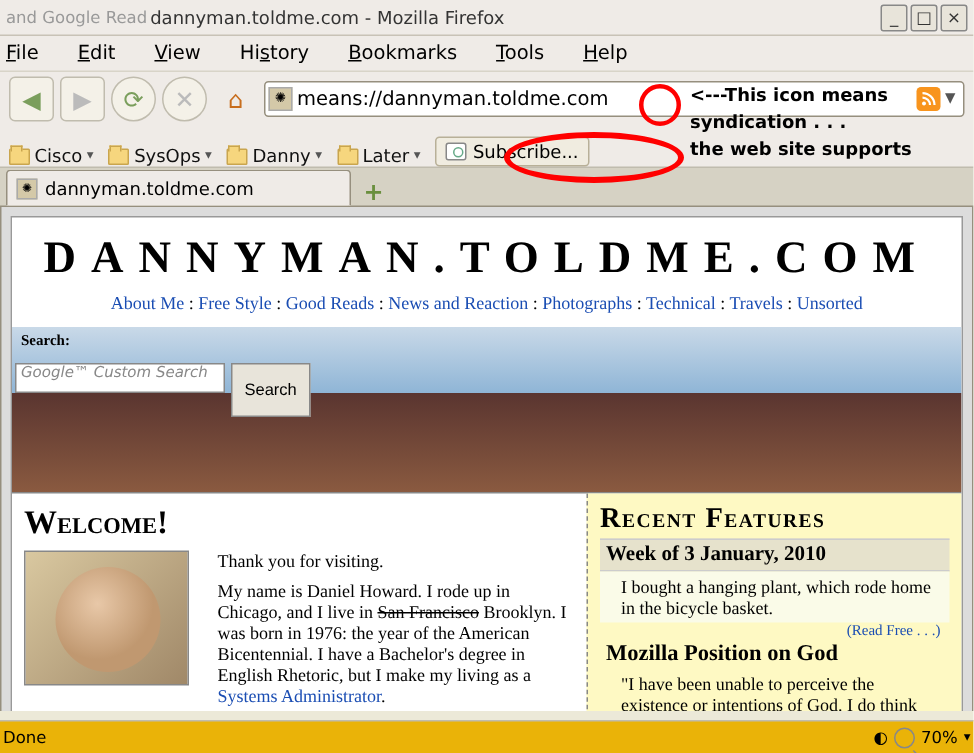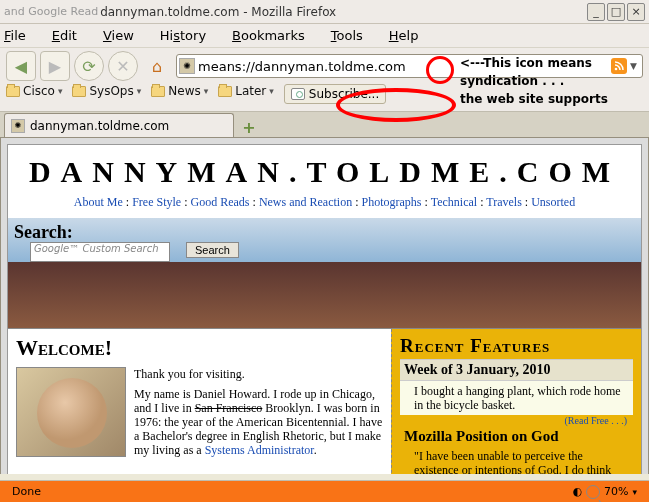--- a/index.html
+++ b/index.html
@@ -18,64 +18,64 @@
 .navbtn.dis { color: #bbb; }
 .urlbox { flex: 1; height: 24px; border: 1px solid #968f7e; background: #fff; display: flex; align-items: center; padding: 0 2px; position: relative; border-radius: 3px; }
 .urlbox .favicon { width: 16px; height: 16px; background: #d4c9a8; border: 1px solid #aaa; margin-right: 3px; display:inline-flex; align-items:center; justify-content:center; font-size:9px; }
 .urlbox .urltext { flex: 1; font-size: 13px; color: #000; }
 .rssicon { width: 16px; height: 16px; background: #f8941d; border-radius: 3px; display: inline-flex; align-items: center; justify-content: center; color: #fff; font-size: 11px; font-weight: bold; }
 
 .annot { position: absolute; top: 54px; left: 460px; color: #000000; font-size: 12px; font-weight: bold; line-height: 18px; z-index: 100; pointer-events: none; }
 .annot-oval { position: absolute; top: 88px; left: 336px; width: 120px; height: 34px; border: 4px solid red; border-radius: 50%; z-index: 99; pointer-events: none; }
 .rss-circle { position: absolute; top: 56px; left: 426px; width: 28px; height: 28px; border: 3px solid red; border-radius: 50%; z-index: 99; pointer-events: none; }
 
-.bookbar { background: #efebe7; height: 28px; display: flex; align-items: flex-start; padding: 0 6px; gap: 10px; border-bottom: 1px solid #c0bcae; }
+.bookbar { background: #efebe7; height: 28px; display: flex; align-items: flex-end; padding: 0 6px; gap: 10px; border-bottom: 1px solid #c0bcae; }
 .bmfolder { display: inline-flex; align-items: center; gap: 3px; font-size: 12px; color: #111; }
 .foldericon { width: 14px; height: 11px; background: #f6d67e; border: 1px solid #c9a54e; border-radius: 1px; position:relative; }
 .foldericon:before { content:""; position:absolute; top:-3px; left:0; width:6px; height:3px; background:#f6d67e; border:1px solid #c9a54e; border-bottom:none; }
 .bmfolder .drop { font-size: 9px; color: #555; }
 .subscribe-btn { display: inline-flex; align-items: center; gap: 4px; border: 1px solid #b8b098; border-radius: 3px; padding: 2px 6px; background: #f0ece0; font-size: 12px; }
 .subscribe-btn .cam { width:14px; height:12px; background:#fff; border:1px solid #888; border-radius:2px; position:relative; }
 .subscribe-btn .cam:after { content:""; position:absolute; top:2px; left:4px; width:5px; height:5px; border:1px solid #6a8; border-radius:50%; }
 
 .tabstrip { background: #d6d2c4; height: 26px; display: flex; align-items: flex-end; padding: 0 4px; border-bottom: 1px solid #968f7e; }
 .tab { background: #efebe7; border: 1px solid #968f7e; border-bottom: none; border-radius: 3px 3px 0 0; height: 24px; min-width: 230px; display: flex; align-items: center; padding: 0 6px; gap: 5px; font-size: 12px; }
 .tab .favicon2 { width: 14px; height: 14px; background: #d4c9a8; border:1px solid #aaa; font-size:8px; display:inline-flex; align-items:center; justify-content:center; }
 .newtab { width: 22px; height: 20px; display: inline-flex; align-items: center; justify-content: center; color: #6a8f3e; font-size: 16px; font-weight: bold; margin-left: 4px; }
 
 .content { background: #dcdcdc; height: 336px; overflow: hidden; border-left: 1px solid #968f7e; border-right: 1px solid #968f7e; }
 .page { background: #fff; margin: 6px 6px 0 6px; height: 340px; overflow: hidden; border: 1px solid #999; }
 .site-title { font-family: Georgia, serif; font-size: 30px; font-weight: bold; text-align: center; letter-spacing: 10px; padding: 10px 0 6px; color: #000; }
 .navlinks { text-align: center; font-family: Georgia, serif; font-size: 12px; color: #000; padding-bottom: 8px; }
 .navlinks a { color: #1a4db3; text-decoration: none; }
 .banner { height: 110px; background: linear-gradient(180deg,#c9d9e8 0%, #8fb5d6 40%, #5a3530 40%, #8a5a40 100%); position:relative; }
-.banner .search-lbl { position:absolute; top:4px; left:6px; font-family: Georgia, serif; font-size:18px; font-weight:bold; color:#000; }
-.banner .search-row { position:absolute; top:24px; left:22px; display:flex; gap:16px; }
+.banner .search-lbl { position:absolute; top:4px; left:6px; font-family: Georgia, serif; font-size:10px; font-weight:bold; color:#000; }
+.banner .search-row { position:absolute; top:24px; left:2px; display:flex; gap:4px; }
 .banner .search-in { width: 140px; height: 20px; border:1px solid #888; background:#fff; font-size:10px; color:#888; padding:0 3px; }
-.banner .search-go { height:16px; border:1px solid #888; background:#e8e4da; font-size:11px; padding:0 8px; }
+.banner .search-go { height:36px; border:1px solid #888; background:#e8e4da; font-size:11px; padding:0 8px; }
 
 .cols { display:flex; height: 160px; border-top: 1px solid #888; }
 .col-l { flex: 1; padding: 6px 8px; font-family: Georgia, serif; }
-.col-r { width: 250px; padding: 6px 8px; font-family: Georgia, serif; border-left: 1px dashed #888; background:#eab308; }
+.col-r { width: 250px; padding: 6px 8px; font-family: Georgia, serif; border-left: 1px dashed #888; background:#fef9c3; }
 .col-l h2 { font-variant: small-caps; font-size: 22px; font-weight:bold; margin-bottom:6px; }
 .col-r h2 { font-variant: small-caps; font-size: 19px; font-weight:bold; letter-spacing:1px; }
-.welcome-body { display:flex; gap:8px; font-size:12px; }
+.welcome-body { display:flex; gap:19px; font-size:12px; }
 .avatar { width: 110px; height: 90px; background: linear-gradient(135deg,#d9c8a0 0%, #a08868 100%); border:1px solid #888; flex-shrink:0; position:relative; overflow:hidden; }
 .avatar:after { content:""; position:absolute; top:10px; left:20px; width:70px; height:70px; background: radial-gradient(circle at 40% 35%, #e8c8a8 0%, #c09870 60%); border-radius:50%; }
 .welcome-text p { margin-bottom: 6px; line-height: 14px; }
 .strike { text-decoration: line-through; }
 .linkblue { color: #1a4db3; }
 
 .feat-hdr { background:#e6e2cc; padding:2px 4px; font-weight:bold; font-size:14px; border-top:1px solid #ccc; border-bottom:1px solid #ccc; margin-top:2px; }
 .feat-body { background:#fafbe8; padding: 3px 6px 3px 14px; font-size:12px; line-height:14px; }
 .readmore { text-align:right; font-size:10px; color:#1a4db3; padding-right:6px; }
 .atheist-hdr { font-weight:bold; font-size:15px; padding:2px 4px; }
 .atheist-body { padding: 2px 6px 2px 14px; font-size:12px; line-height:14px; }
 
-.statusbar { background:#f97316; height: 22px; border-top:1px solid #c0bcae; display:flex; align-items:center; padding: 0 12px; font-size:11px; position:absolute; bottom:0; width:100%; }
+.statusbar { background:#eab308; height: 22px; border-top:1px solid #c0bcae; display:flex; align-items:center; padding: 0 2px; font-size:11px; position:absolute; bottom:0; width:100%; }
 .statusbar .spacer { flex:1; }
 .zoom { display:flex; align-items:center; gap:4px; }
 .magnify { width:14px; height:14px; border:1px solid #888; border-radius:50%; position:relative; }
 .magnify:after { content:""; position:absolute; bottom:-5px; right:-5px; width:6px; height:1px; background:#888; transform:rotate(45deg); }
 </style>
 </head>
 <body>
 
 <div class="titlebar">
   <span style="color:#999;font-size:11px">and Google Read</span>
@@ -128,21 +128,21 @@
       <span>Cisco</span>
       <span class="drop">▾</span>
     </span>
   <span class="bmfolder">
       <span class="foldericon"></span>
       <span>SysOps</span>
       <span class="drop">▾</span>
     </span>
   <span class="bmfolder">
       <span class="foldericon"></span>
-      <span>News</span>
+      <span>Danny</span>
       <span class="drop">▾</span>
     </span>
   <span class="bmfolder">
       <span class="foldericon"></span>
       <span>Later</span>
       <span class="drop">▾</span>
     </span>
   <span class="subscribe-btn">
       <span class="cam"></span>
       <span>Subscribe...</span>

